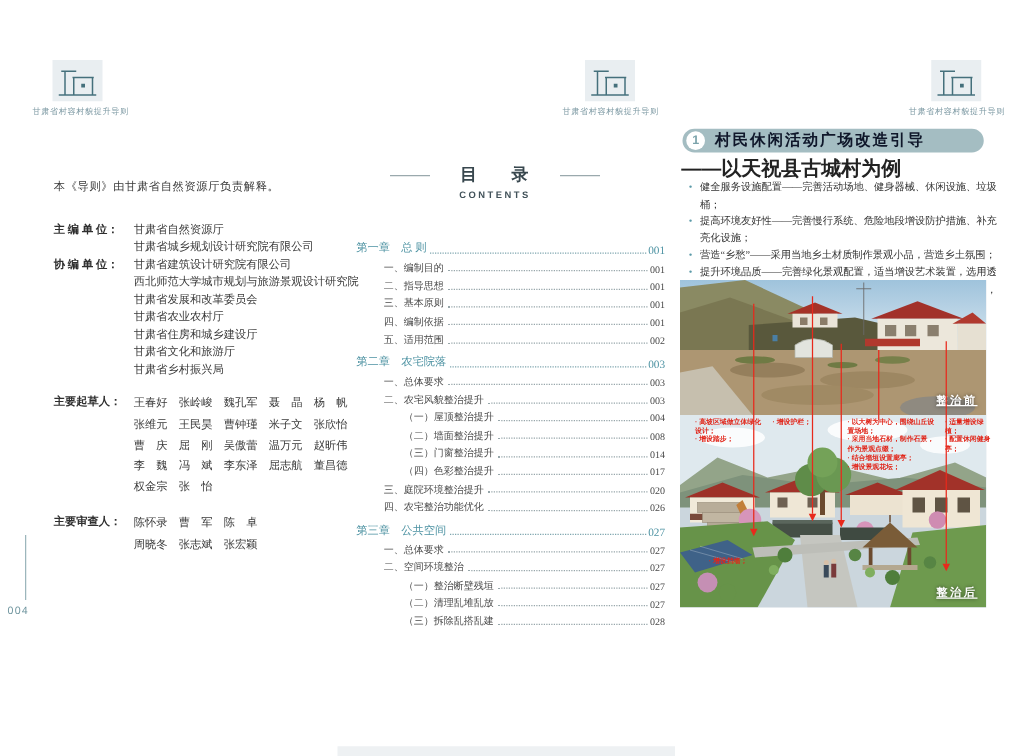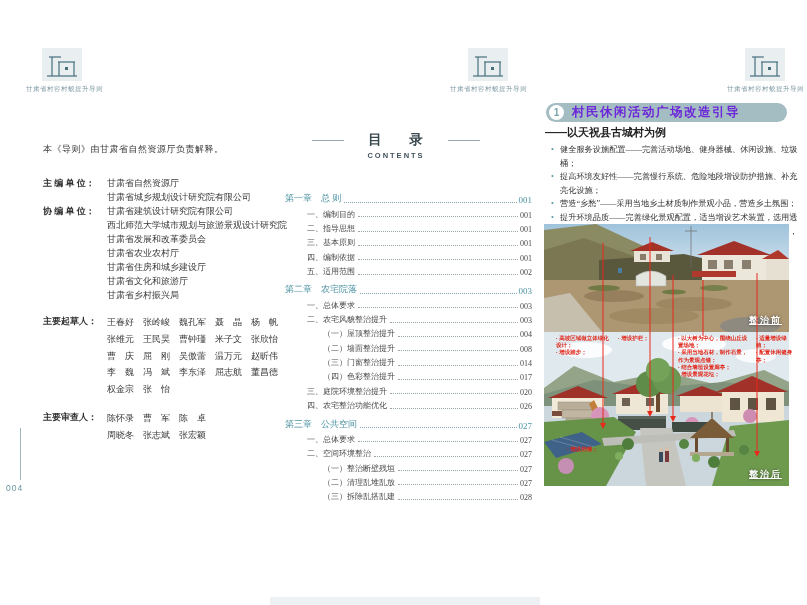--- a/index.html
+++ b/index.html
@@ -37,22 +37,22 @@
   .toc-label{white-space:nowrap;}
   .toc-dots{flex:1;border-bottom:1.5px dotted #97a6aa;margin:0 2px 2.5px 3px;}
   .toc-page{white-space:nowrap;}
   .toc-row.ch .toc-dots{border-bottom-color:#7fa6af;}
 
   
   .pill{position:absolute;left:546px;top:103px;width:241px;height:19px;background:#a4bdc2;border-radius:10px;
         display:flex;align-items:center;font-family:"Liberation Sans",sans-serif;}
   .pill-num{width:15px;height:15px;border-radius:50%;background:#ffffff;color:#7ba3ab;font-size:10px;font-weight:bold;
             display:flex;align-items:center;justify-content:center;margin-left:3px;flex:0 0 15px;}
-  .pill-title{color:#6d28d9;font-size:12.5px;font-weight:bold;letter-spacing:1.5px;margin-left:8px;white-space:nowrap;}
-  .subheading{position:absolute;left:545px;top:125px;font-family:"Liberation Sans",sans-serif;font-size:11px;font-weight:bold;color:#222;}
+  .pill-title{color:#0f172a;font-size:12.5px;font-weight:bold;letter-spacing:1.5px;margin-left:8px;white-space:nowrap;}
+  .subheading{position:absolute;left:545px;top:125px;font-family:"Liberation Sans",sans-serif;font-size:16px;font-weight:bold;color:#222;}
   .bullets{position:absolute;left:551px;top:143px;width:252px;font-size:8.2px;color:#333;line-height:13.6px;}
   .bullets li{list-style:none;position:relative;padding-left:9px;}
   .bullets li::before{content:"•";position:absolute;left:0;top:0;color:#5b9aa8;}
   .bullets{margin:0;padding:0;}
 
   .photo{position:absolute;overflow:hidden;background:#cbd6dd;}
   .photo-before{left:544px;top:224px;width:245px;height:108px;}
   .photo-after{left:544px;top:332px;width:245px;height:154px;}
   .photo svg{display:block;width:100%;height:100%;}
   .photo-tag{position:absolute;right:7px;bottom:5px;color:#fff;font-family:"Liberation Sans",sans-serif;

